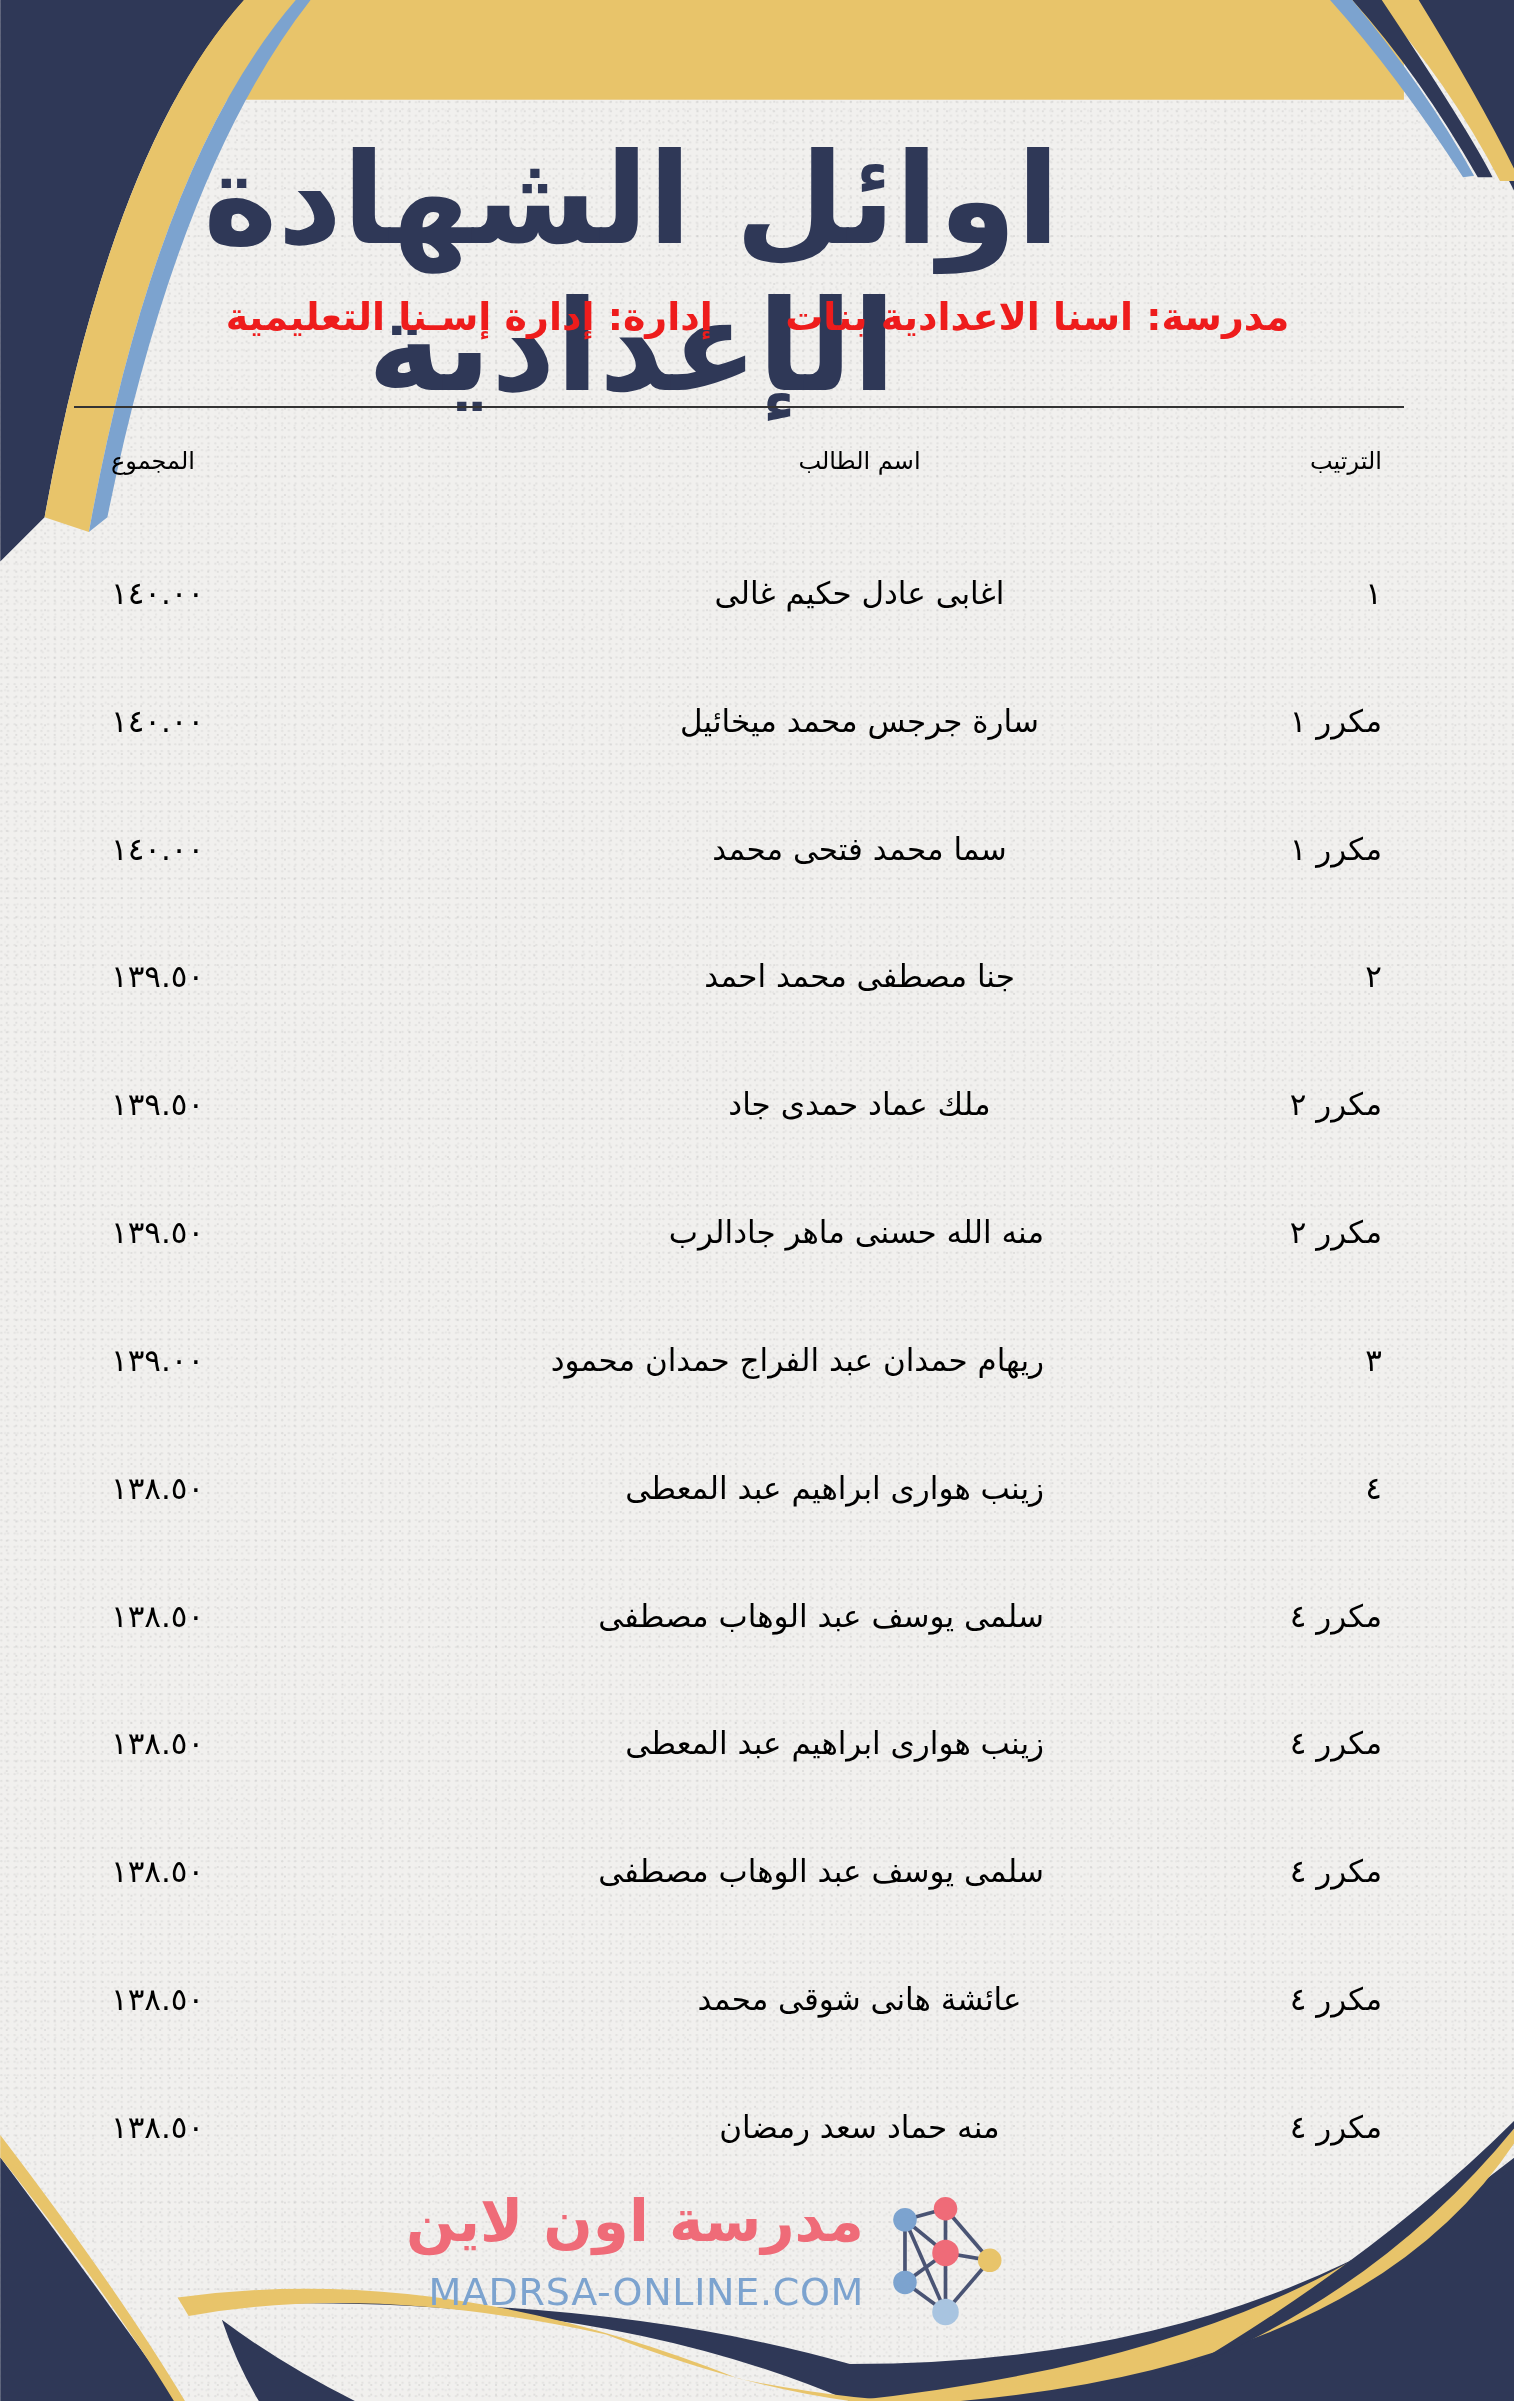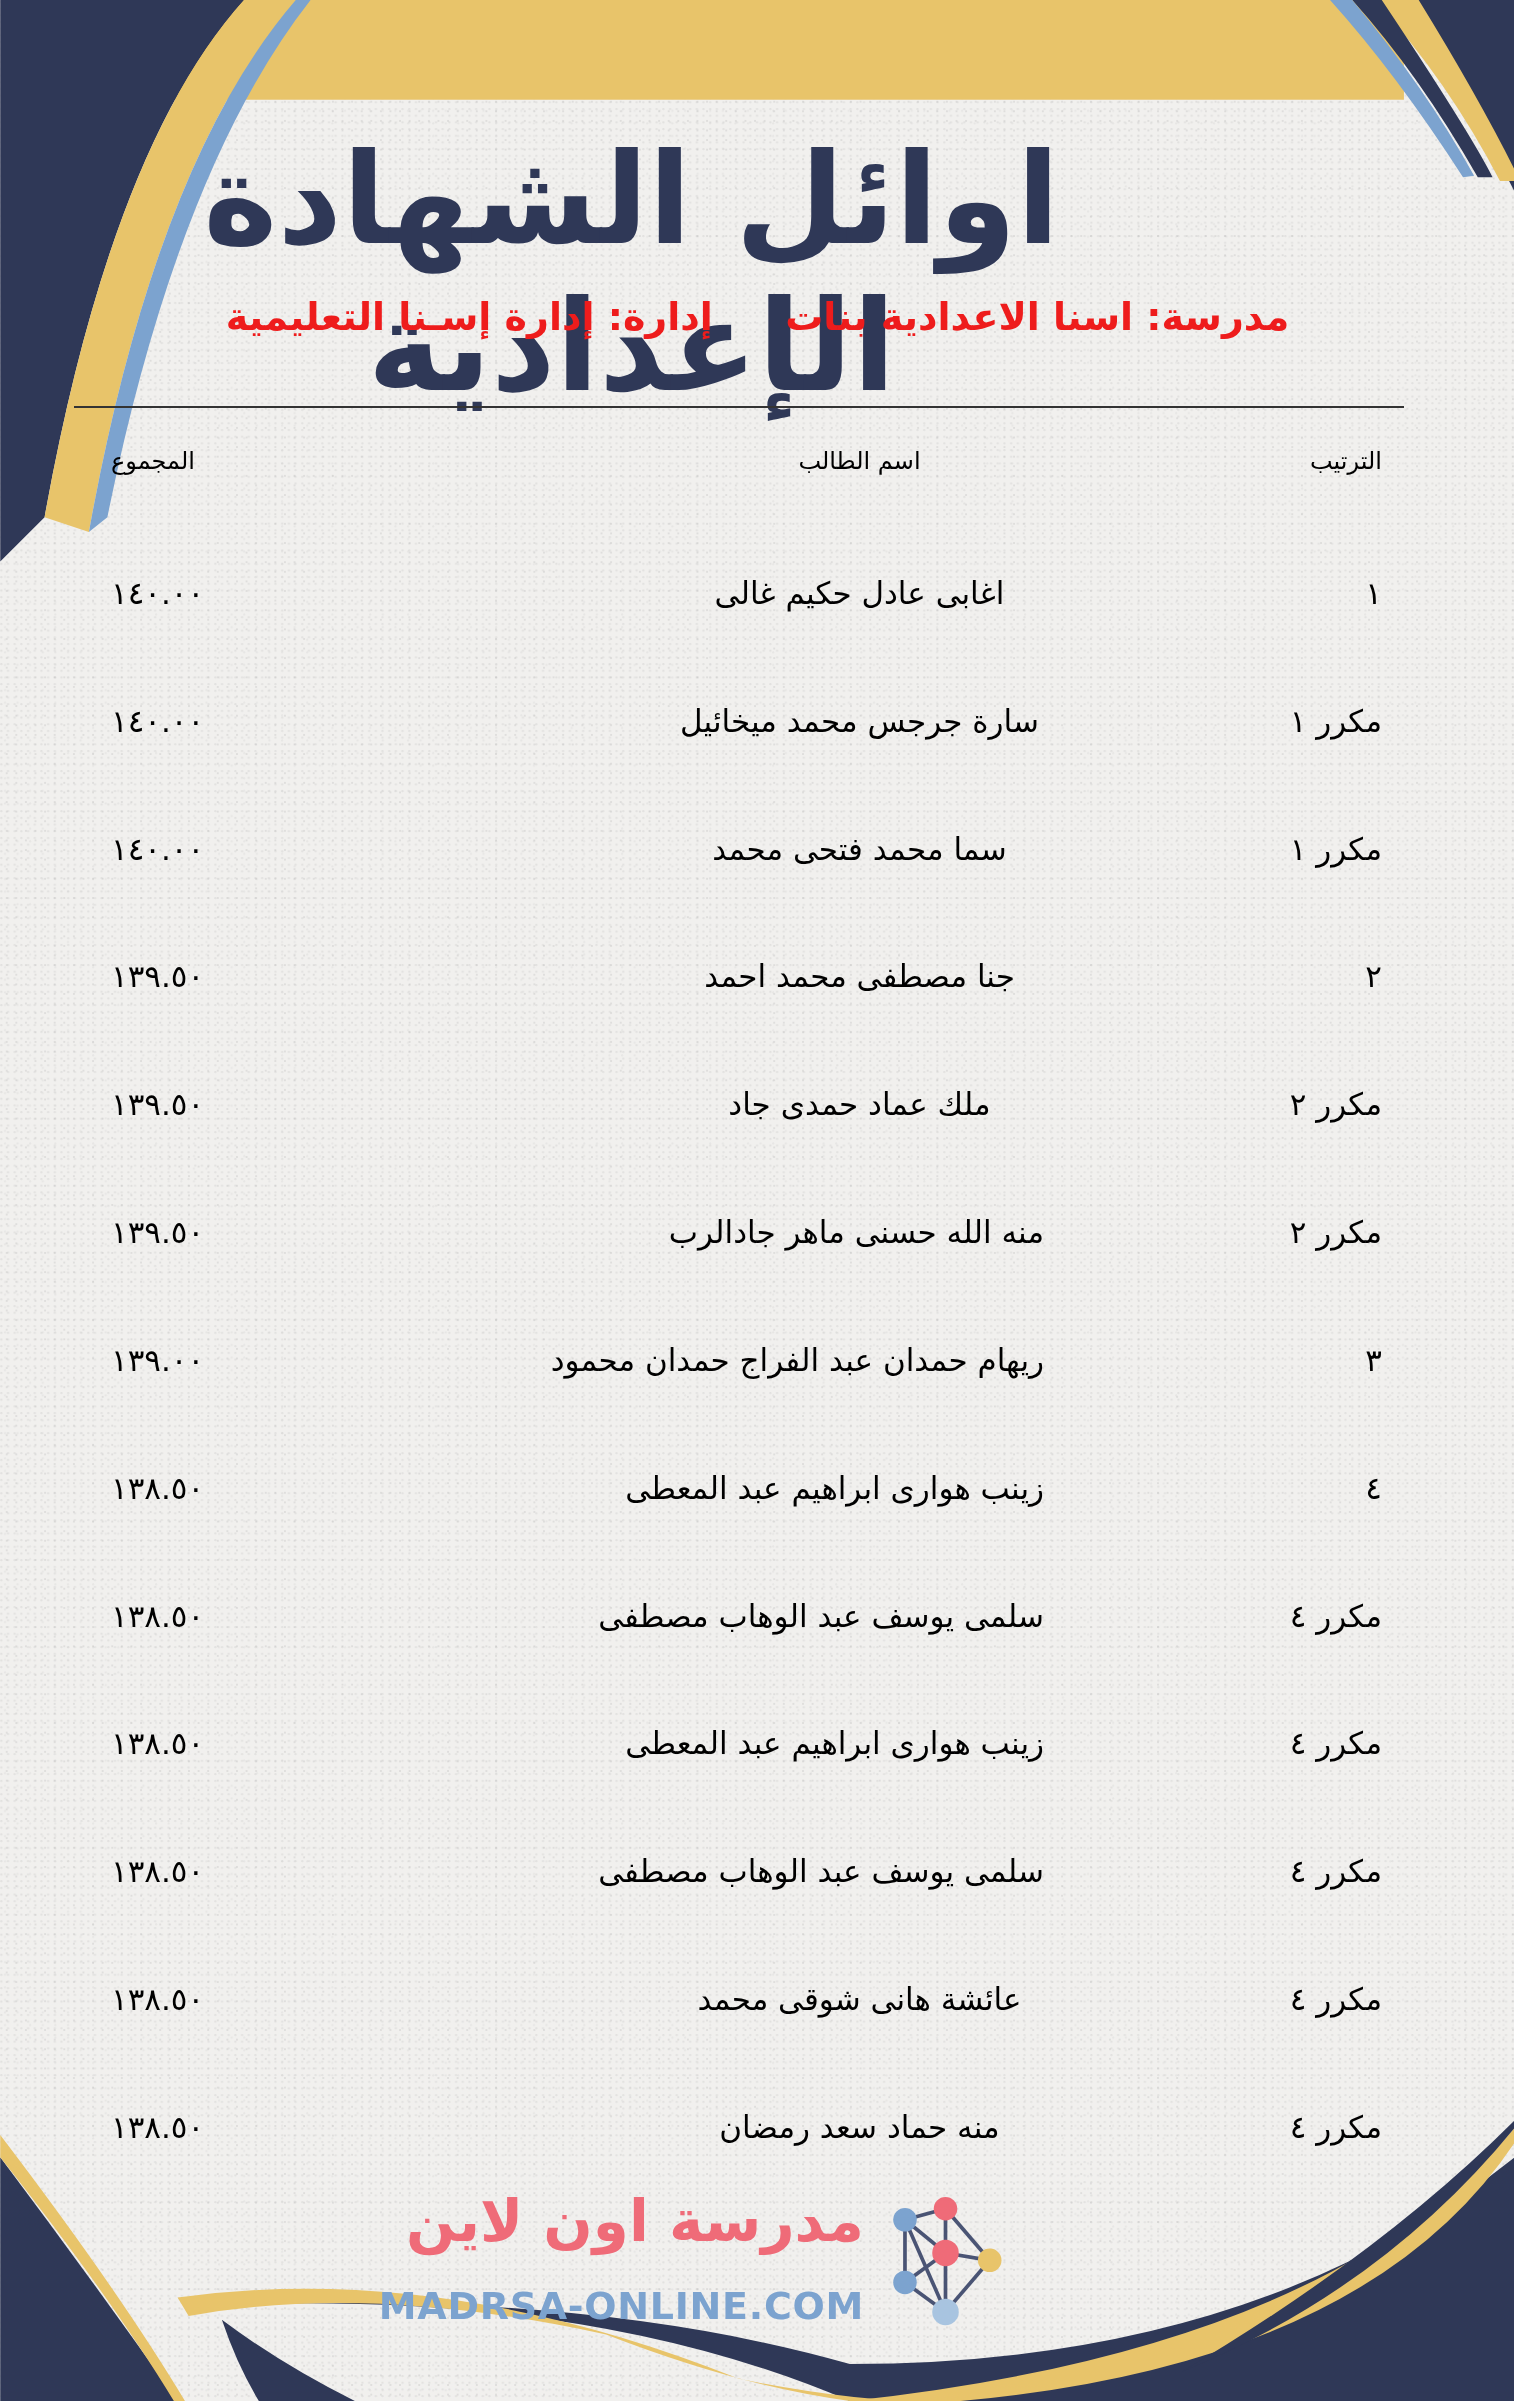--- a/index.html
+++ b/index.html
@@ -26,21 +26,21 @@
   .subtitle span { margin:0 29.6px; }
   .rule { position:absolute; top:406px; left:74px; width:1330px; height:1.5px; background:#333; }
   .row { position:absolute; left:0; width:1515px; height:59px; direction:rtl; font-size:31px; color:#000; }
   .cell { position:absolute; top:0; white-space:nowrap; }
   .c-rank { right:133px; }
   .c-name { right:471px; width:369px; text-align:center; }
   .c-score { left:111px; direction:rtl; text-align:left; }
   .header .cell { font-size:24px; }
   .logo { position:absolute; left:643px; top:2187px; width:369px; height:148px; }
   .logo-ar { position:absolute; right:148px; top:0; font-size:58px; color:#ef6b78; font-weight:bold; direction:rtl; white-space:nowrap; }
-  .logo-en { position:absolute; right:148px; top:97px; font-size:38px; color:#7ca3cf; font-weight:bold; letter-spacing:0.7px; white-space:nowrap; font-family:"DejaVu Sans", sans-serif; }
+  .logo-en { position:absolute; right:148px; top:83px; font-size:38px; color:#7ca3cf; font-weight:normal; letter-spacing:0.7px; white-space:nowrap; font-family:"DejaVu Sans", sans-serif; }
   .logo-icon { position:absolute; right:0; top:7.4px; width:133px; height:140px; }
 </style>
 </head>
 <body>
 
 <svg class="deco" viewBox="0 0 2050 3250" xmlns="http://www.w3.org/2000/svg">
 
   <rect x="180" y="0" width="1720" height="135" fill="#e8c46a"></rect>
 
   <path d="M0 0 L330 0 Q150 200 60 700 L0 760 Z" fill="#2f3857"></path>

